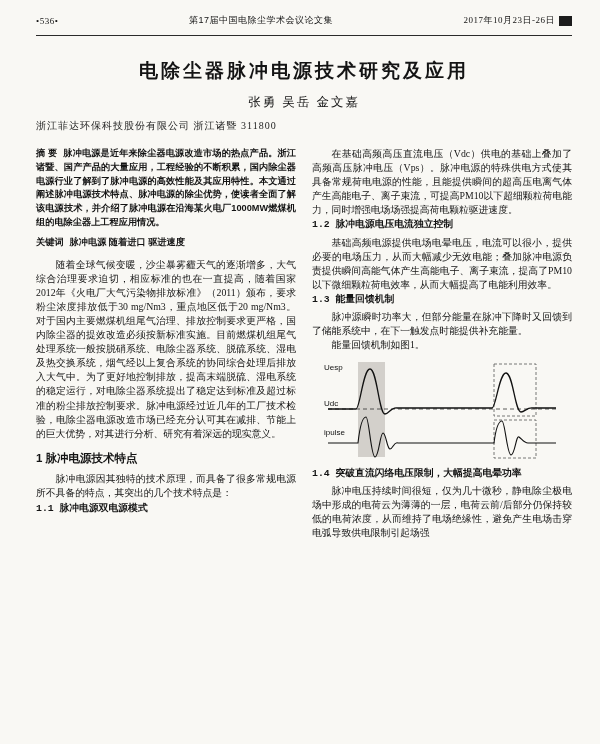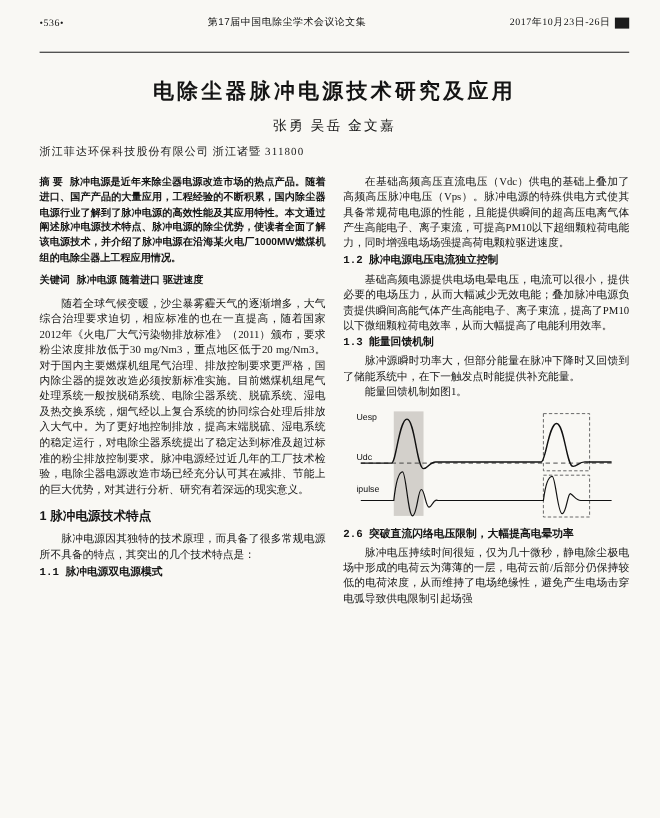--- a/index.html
+++ b/index.html
@@ -14,21 +14,21 @@
     color: #141414;
     padding: 12px 28px 8px 36px;
     overflow: hidden;
     position: relative;
   }
   
   .hdr {
     display: flex; align-items: center; justify-content: space-between;
     font-size: 9px; letter-spacing: 0.5px;
     border-bottom: 1px solid #2b2b2b;
-    padding: 2px 0 20px 0;
+    padding: 2px 0 8px 0;
   }
   .hdr .mid { font-family: "Liberation Sans", sans-serif; }
   .hdr .right-wrap { display: flex; align-items: center; gap: 4px; }
   .artifact { display: inline-block; width: 13px; height: 10px; background: #1c1c1c; }
   
   .title {
     text-align: center;
     font-family: "Liberation Sans", sans-serif;
     font-weight: bold;
     font-size: 19px;
@@ -102,21 +102,21 @@
     </span>
   </div>
 
   <div class="title">电除尘器脉冲电源技术研究及应用</div>
   <div class="authors">张勇  吴岳  金文嘉</div>
   <div class="affil">浙江菲达环保科技股份有限公司  浙江诸暨  311800</div>
 
   <div class="columns">
 
     <div class="col">
-      <p class="abstract"><span class="lbl">摘  要</span><span>脉冲电源是近年来除尘器电源改造市场的热点产品。随着进口、国产产品的大量应用，工程经验的不断积累，国内除尘器电源行业了解到了脉冲电源的高效性能及其应用特性。本文通过阐述脉冲电源技术特点、脉冲电源的除尘优势，使读者全面了解该电源技术，并介绍了脉冲电源在沿海某火电厂1000MW燃煤机组的电除尘器上工程应用情况。</span></p>
+      <p class="abstract"><span class="lbl">摘  要</span><span>脉冲电源是近年来除尘器电源改造市场的热点产品。浙江诸暨、国产产品的大量应用，工程经验的不断积累，国内除尘器电源行业了解到了脉冲电源的高效性能及其应用特性。本文通过阐述脉冲电源技术特点、脉冲电源的除尘优势，使读者全面了解该电源技术，并介绍了脉冲电源在沿海某火电厂1000MW燃煤机组的电除尘器上工程应用情况。</span></p>
       <p class="keywords"><span class="lbl">关键词</span><span>脉冲电源  随着进口  驱进速度</span></p>
       <p class="body-p first-body">随着全球气候变暖，沙尘暴雾霾天气的逐渐增多，大气综合治理要求迫切，相应标准的也在一直提高，随着国家2012年《火电厂大气污染物排放标准》（2011）颁布，要求粉尘浓度排放低于30 mg/Nm3，重点地区低于20 mg/Nm3。对于国内主要燃煤机组尾气治理、排放控制要求更严格，国内除尘器的提效改造必须按新标准实施。目前燃煤机组尾气处理系统一般按脱硝系统、电除尘器系统、脱硫系统、湿电及热交换系统，烟气经以上复合系统的协同综合处理后排放入大气中。为了更好地控制排放，提高末端脱硫、湿电系统的稳定运行，对电除尘器系统提出了稳定达到标准及超过标准的粉尘排放控制要求。脉冲电源经过近几年的工厂技术检验，电除尘器电源改造市场已经充分认可其在减排、节能上的巨大优势，对其进行分析、研究有着深远的现实意义。</p>
       <h2 class="sec">1  脉冲电源技术特点</h2>
       <p class="body-p">脉冲电源因其独特的技术原理，而具备了很多常规电源所不具备的特点，其突出的几个技术特点是：</p>
       <h3 class="subsec">1.1  脉冲电源双电源模式</h3>
     </div>
 
     <div class="col">
       <p class="body-p">在基础高频高压直流电压（Vdc）供电的基础上叠加了高频高压脉冲电压（Vps）。脉冲电源的特殊供电方式使其具备常规荷电电源的性能，且能提供瞬间的超高压电离气体产生高能电子、离子束流，可提高PM10以下超细颗粒荷电能力，同时增强电场场强提高荷电颗粒驱进速度。</p>
       <h3 class="subsec">1.2  脉冲电源电压电流独立控制</h3>
@@ -141,18 +141,18 @@
           <path d="M6 86 L36 86 C38 68 41 60 44 60 C47 60 49 100 53 100 C57 100 58 76 61 76
                    C64 76 65 92 68 92 C71 92 72 84 76 86 L172 86 C174 70 177 64 180 64
                    C183 64 185 98 189 98 C193 98 194 78 197 80 C200 82 202 86 206 86 L234 86" fill="none" stroke="#111" stroke-width="1.1"></path>
 
           <text class="fig-label" x="2" y="13">Uesp</text>
           <text class="fig-label" x="2" y="49">Udc</text>
           <text class="fig-label" x="2" y="78">ipulse</text>
         </svg>
       </figure>
 
-      <h3 class="subsec">2.6  突破直流闪络电压限制，大幅提高电晕功率</h3>
+      <h3 class="subsec">1.4  突破直流闪络电压限制，大幅提高电晕功率</h3>
       <p class="body-p">脉冲电压持续时间很短，仅为几十微秒，静电除尘极电场中形成的电荷云为薄薄的一层，电荷云前/后部分仍保持较低的电荷浓度，从而维持了电场绝缘性，避免产生电场击穿电弧导致供电限制引起场强</p>
     </div>
 
   </div>
 </div>
 
 </body></html>

